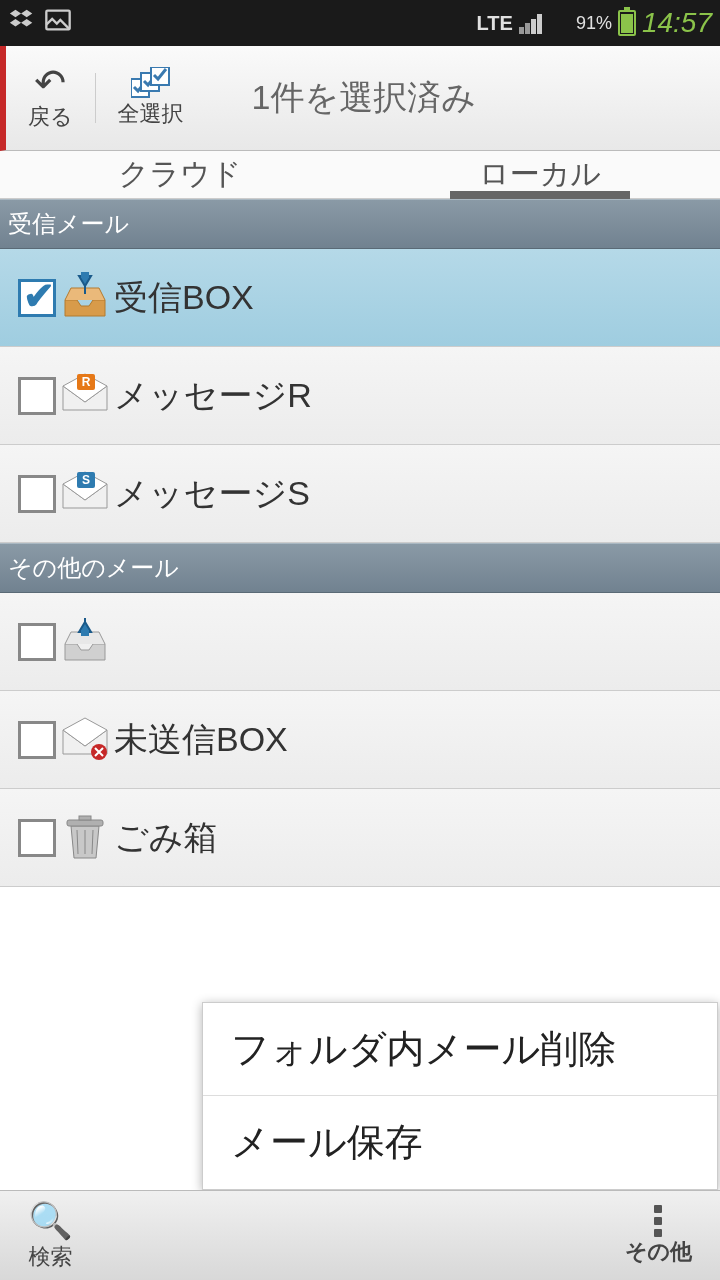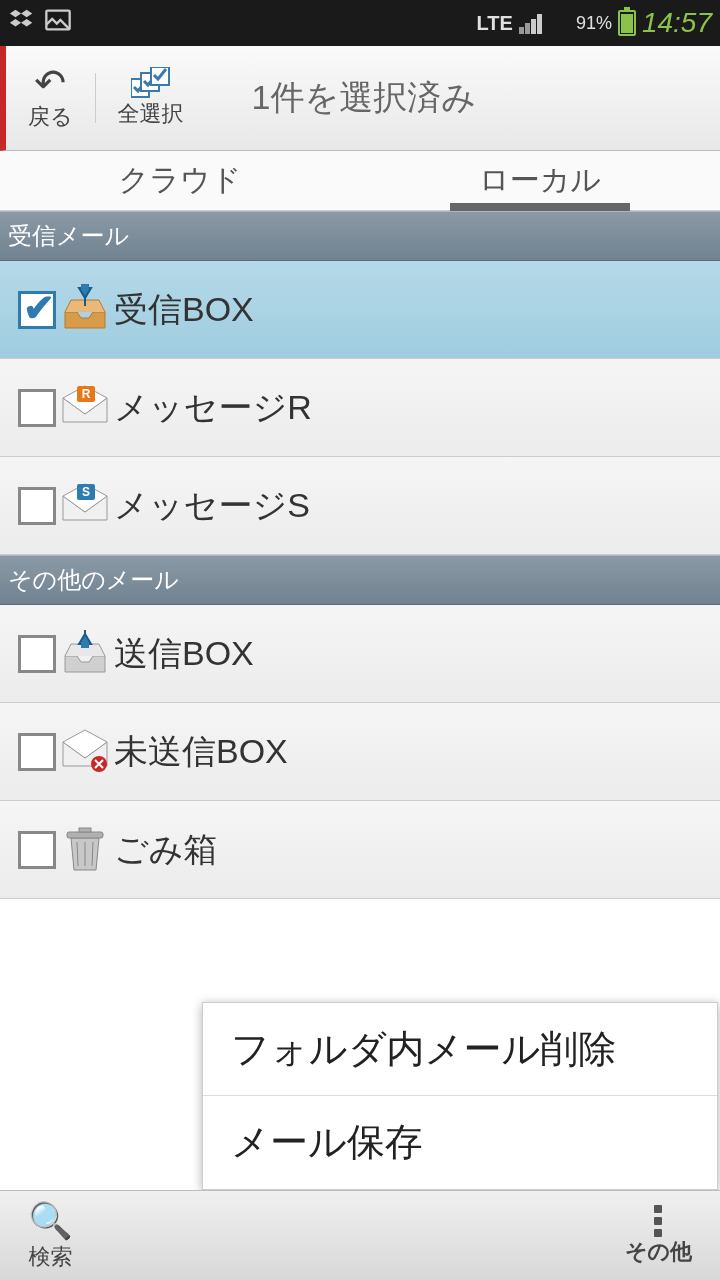--- a/index.html
+++ b/index.html
@@ -21,21 +21,21 @@
   
   
   .action-bar { height: 105px; background: linear-gradient(#fafafa,#e8e8e8); border-left: 6px solid #c62828; display: flex; align-items: center; border-bottom: 1px solid #bbb; }
   .action-btn { display: flex; flex-direction: column; align-items: center; justify-content: center; height: 100%; padding: 0 22px; color: #444; font-size: 22px; }
   .action-divider { width: 1px; height: 50px; background: #ccc; }
   .action-title { font-size: 34px; color: #666; margin-left: 46px; }
   .back-arrow { font-size: 38px; line-height: 1; }
   .select-all-icon { width: 40px; height: 32px; position: relative; }
   
   
-  .tabs { height: 60px; display: flex; background: #fafafa; border-bottom: 1px solid #ccc; }
+  .tabs { height: 48px; display: flex; background: #fafafa; border-bottom: 1px solid #ccc; }
   .tab { flex: 1; display: flex; align-items: center; justify-content: center; font-size: 30px; color: #555; position: relative; }
   .tab.active::after { content: ''; position: absolute; bottom: -1px; left: 25%; right: 25%; height: 8px; background: #666; }
   
   
   .section-header { height: 50px; background: linear-gradient(#8a9aa6,#718290); color: #fff; font-size: 24px; display: flex; align-items: center; padding-left: 8px; border-top: 1px solid #aab8c2; border-bottom: 1px solid #5a6a76; }
   
   
   .folder-row { height: 98px; display: flex; align-items: center; padding: 0 18px; border-bottom: 1px solid #ccc; background: linear-gradient(#f5f5f5,#ececec); }
   .folder-row.selected { background: linear-gradient(#b5d9e8,#9fcde0); }
   .checkbox { width: 38px; height: 38px; border: 3px solid #888; background: #fff; position: relative; flex-shrink: 0; }
@@ -166,21 +166,20 @@
 <div class="folder-row">
   <div class="checkbox"></div>
   <div class="folder-icon">
     <svg viewBox="0 0 56 56">
         <path d="M8 30h12l4 6h8l4-6h12v16H8z" fill="#d0d0d0" stroke="#999"></path>
         <path d="M8 30l6-12h28l6 12" fill="#e8e8e8" stroke="#999"></path>
         <path d="M22 18l6-10 6 10z M28 8v-4" fill="#2e7bb0" stroke="#1a5a8a" stroke-width="2"></path>
         <rect x="24" y="16" width="8" height="6" fill="#2e7bb0"></rect>
       </svg>
   </div>
-  <div class="folder-label">送信BOX</div>
 </div>
 
 <div class="folder-row">
   <div class="checkbox"></div>
   <div class="folder-icon">
     <svg viewBox="0 0 56 56">
         <path d="M6 18l22 16 22-16v24H6z" fill="#f0f0f0" stroke="#999"></path>
         <path d="M6 18l22-12 22 12-22 16z" fill="#fff" stroke="#999"></path>
         <circle cx="42" cy="40" r="8" fill="#c62828"></circle>
         <path d="M38 36l8 8M46 36l-8 8" stroke="#fff" stroke-width="2"></path>

